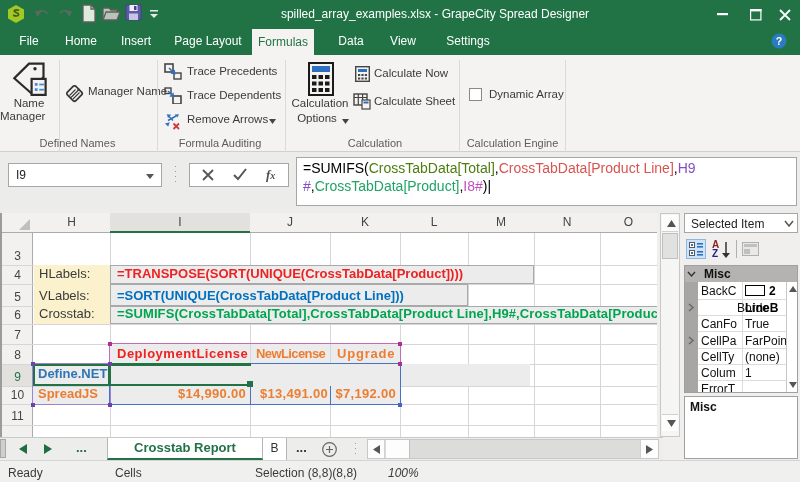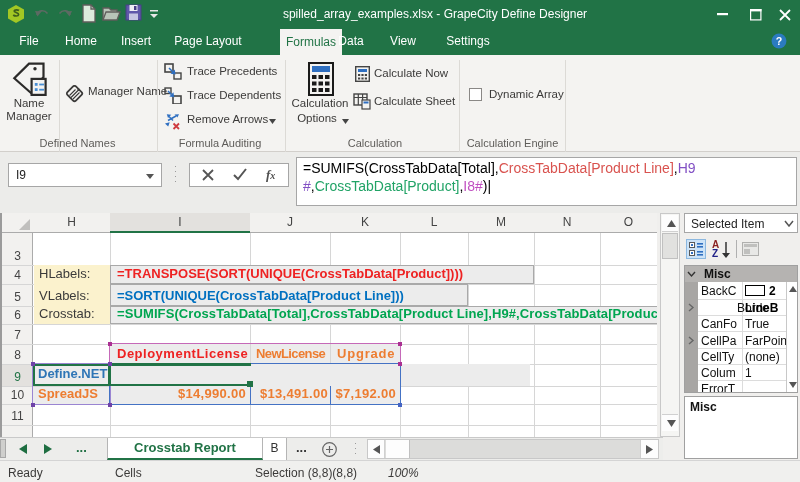--- a/index.html
+++ b/index.html
@@ -5,21 +5,21 @@
 * { margin:0; padding:0; box-sizing:border-box; }
 html,body { width:800px; height:482px; overflow:hidden; }
 body { font-family:"Liberation Sans", sans-serif; position:relative; background:#f0efed; }
 .abs { position:absolute; }
 
 #titlebar { left:0; top:0; width:800px; height:28px; background:#217346; }
 #title { left:250px; top:7px; width:370px; text-align:center; color:#fff; font-size:12px; }
 
 #tabrow { left:0; top:28px; width:800px; height:27px; background:#217346; }
 .rtab { position:absolute; top:0; height:27px; line-height:27px; color:#fff; font-size:12px; text-align:center; }
-#tab-active { position:absolute; left:252px; top:1px; width:62px; height:26px; background:#f4f3f1; color:#217346; line-height:26px; font-size:12px; text-align:center;margin-left:28px; }
+#tab-active { position:absolute; left:252px; top:1px; width:62px; height:26px; background:#f4f3f1; color:#217346; line-height:26px; font-size:12px; text-align:center; }
 
 #ribbon { left:0; top:55px; width:800px; height:97px; background:#f4f3f1; border-bottom:1px solid #d2cfcb; }
 .rsep { position:absolute; top:5px; width:1px; height:128px; background:#dcdad6; }
 .rlabel { position:absolute; top:82px; font-size:11px; color:#5e5c59; text-align:center; }
 .rtext { position:absolute; font-size:11.5px; color:#3b3a39; }
 
 #fbar { left:0; top:152px; width:800px; height:61px; background:#ececea; }
 .box { position:absolute; background:#fff; border:1px solid #a6a6a6; }
 .ftok { white-space:pre; }
 
@@ -65,21 +65,21 @@
   <svg class="abs" style="left:125px;top:4px" width="17" height="17" viewBox="0 0 17 17">
     <rect x="1" y="1" width="15" height="15" fill="#6058aa" stroke="#474084"></rect>
     <rect x="4.5" y="1" width="8" height="6" fill="#eeeef4"></rect>
     <rect x="9" y="2" width="2.5" height="4" fill="#474084"></rect>
     <rect x="4" y="9.5" width="9" height="6.5" fill="#c6c6e2"></rect>
   </svg>
   <svg class="abs" style="left:148px;top:10px" width="12" height="9" viewBox="0 0 12 9">
     <rect x="2" y="0" width="8" height="1.5" fill="#e8e8e8"></rect>
     <polygon points="2,4 10,4 6,8" fill="#e8e8e8"></polygon>
   </svg>
-  <div class="abs" id="title">spilled_array_examples.xlsx - GrapeCity Define Designer</div>
+  <div class="abs" id="title">spilled_array_examples.xlsx - GrapeCity Spread Designer</div>
   <svg class="abs" style="left:717px;top:13px" width="11" height="3">
       <rect width="11" height="2.2" fill="#fff"></rect>
     </svg>
   <svg class="abs" style="left:750px;top:9px" width="12" height="12">
       <rect x="0.6" y="0.6" width="10.3" height="10.3" fill="none" stroke="#fff" stroke-width="1.2"></rect>
       <rect x="0" y="0" width="11.5" height="2.4" fill="#fff"></rect>
     </svg>
   <svg class="abs" style="left:779px;top:9px" width="12" height="12">
       <path d="M1 1 L11 11 M11 1 L1 11" stroke="#fff" stroke-width="1.8"></path>
     </svg>
@@ -105,21 +105,21 @@
   <svg class="abs" style="left:12px;top:7px" width="36" height="36" viewBox="0 0 36 36">
     <path d="M17 1.6 L31.5 1.6 L31.5 15 L19 31 L2.3 16.2 Z" fill="#f4f3f1" stroke="#2b2a29" stroke-width="2.2"></path>
     <circle cx="23" cy="6.8" r="1.7" fill="#2b2a29"></circle>
     <rect x="19.6" y="16.9" width="14" height="16" fill="#f4f3f1" stroke="#2b2a29" stroke-width="2.2"></rect>
     <rect x="22.8" y="21" width="2.8" height="2.8" fill="#4a8fd4"></rect>
     <rect x="27.2" y="21.6" width="4.8" height="1.8" fill="#4a8fd4"></rect>
     <rect x="22.8" y="26.2" width="2.8" height="2.8" fill="#4a8fd4"></rect>
     <rect x="27.2" y="26.8" width="4.8" height="1.8" fill="#4a8fd4"></rect>
   </svg>
   <div class="rtext" style="left:0px;top:42px;width:58px;text-align:center;">Name</div>
-  <div class="rtext" style="left:0px;top:55px;width:58px;text-align:center;">Manager</div>
+  <div class="rtext" style="left:0px;top:55px;width:58px;">Manager</div>
   <div class="rsep" style="left:59px;"></div>
 
   <svg class="abs" style="left:66px;top:30px" width="18" height="18" viewBox="0 0 18 18">
     <g transform="rotate(45 8.5 8.5)">
         <rect x="2.5" y="2.5" width="12" height="12" rx="2" fill="none" stroke="#3b3a39" stroke-width="1.8"></rect>
       </g>
     <circle cx="12.6" cy="4.8" r="1.2" fill="#3b3a39"></circle>
     <path d="M3.5 10.5 L9.5 4.5 M5 12.5 L12 5.5 M7 14 L13.5 7.5" stroke="#3b3a39" stroke-width="1.1"></path>
   </svg>
   <div class="rtext" style="left:88px;top:30px;">Manager Name</div>
@@ -215,21 +215,21 @@
   <div class="abs" style="left:174px;top:12px;width:3px;height:22px;background-image:radial-gradient(circle,#9a9a9a 1px,transparent 1px);background-size:3px 5px;"></div>
   <div class="box" style="left:189px;top:11px;width:100px;height:24px;"></div>
   <svg class="abs" style="left:201px;top:16px" width="14" height="14">
       <path d="M2 2 L12 12 M12 2 L2 12" stroke="#555" stroke-width="1.8"></path>
     </svg>
   <svg class="abs" style="left:232px;top:15px" width="16" height="15">
       <path d="M2 8 L6 12 L14 2" stroke="#555" stroke-width="2" fill="none"></path>
     </svg>
   <div class="abs" style="left:266px;top:15px;font-size:13px;color:#4f4f4f;font-style:italic;font-family:'Liberation Serif',serif;font-weight:bold;-webkit-font-smoothing:antialiased;">f<span style="font-size:10px;">x</span></div>
   <div class="box" style="left:296px;top:5px;width:501px;height:49px;"></div>
-  <div class="abs ftok" style="left:303px;top:8px;font-size:14px;color:#000;">=SUMIFS(<span style="color:#000000">CrossTabData[Total]</span>,<span style="color:#d9534f">CrossTabData[Product Line]</span>,<span style="color:#8250c4">H9</span></div>
+  <div class="abs ftok" style="left:303px;top:8px;font-size:14px;color:#000;">=SUMIFS(<span style="color:#4d7c0f">CrossTabData[Total]</span>,<span style="color:#d9534f">CrossTabData[Product Line]</span>,<span style="color:#8250c4">H9</span></div>
   <div class="abs ftok" style="left:303px;top:26px;font-size:14px;color:#000;"><span style="color:#8250c4">#</span>,<span style="color:#21a366">CrossTabData[Product]</span>,<span style="color:#c050c0">I8#</span>)|</div>
 </div>
 
 <div class="abs" id="grid">
   <div class="abs" style="left:0;top:0;width:2px;height:224px;background:#9b9b9b;"></div>
 
   <div class="colhdr" style="left:2px;width:31px;"></div>
   <svg class="abs" style="left:19px;top:6px" width="11" height="11">
       <polygon points="11,0 11,11 0,11" fill="#c0bfbd"></polygon>
     </svg>

